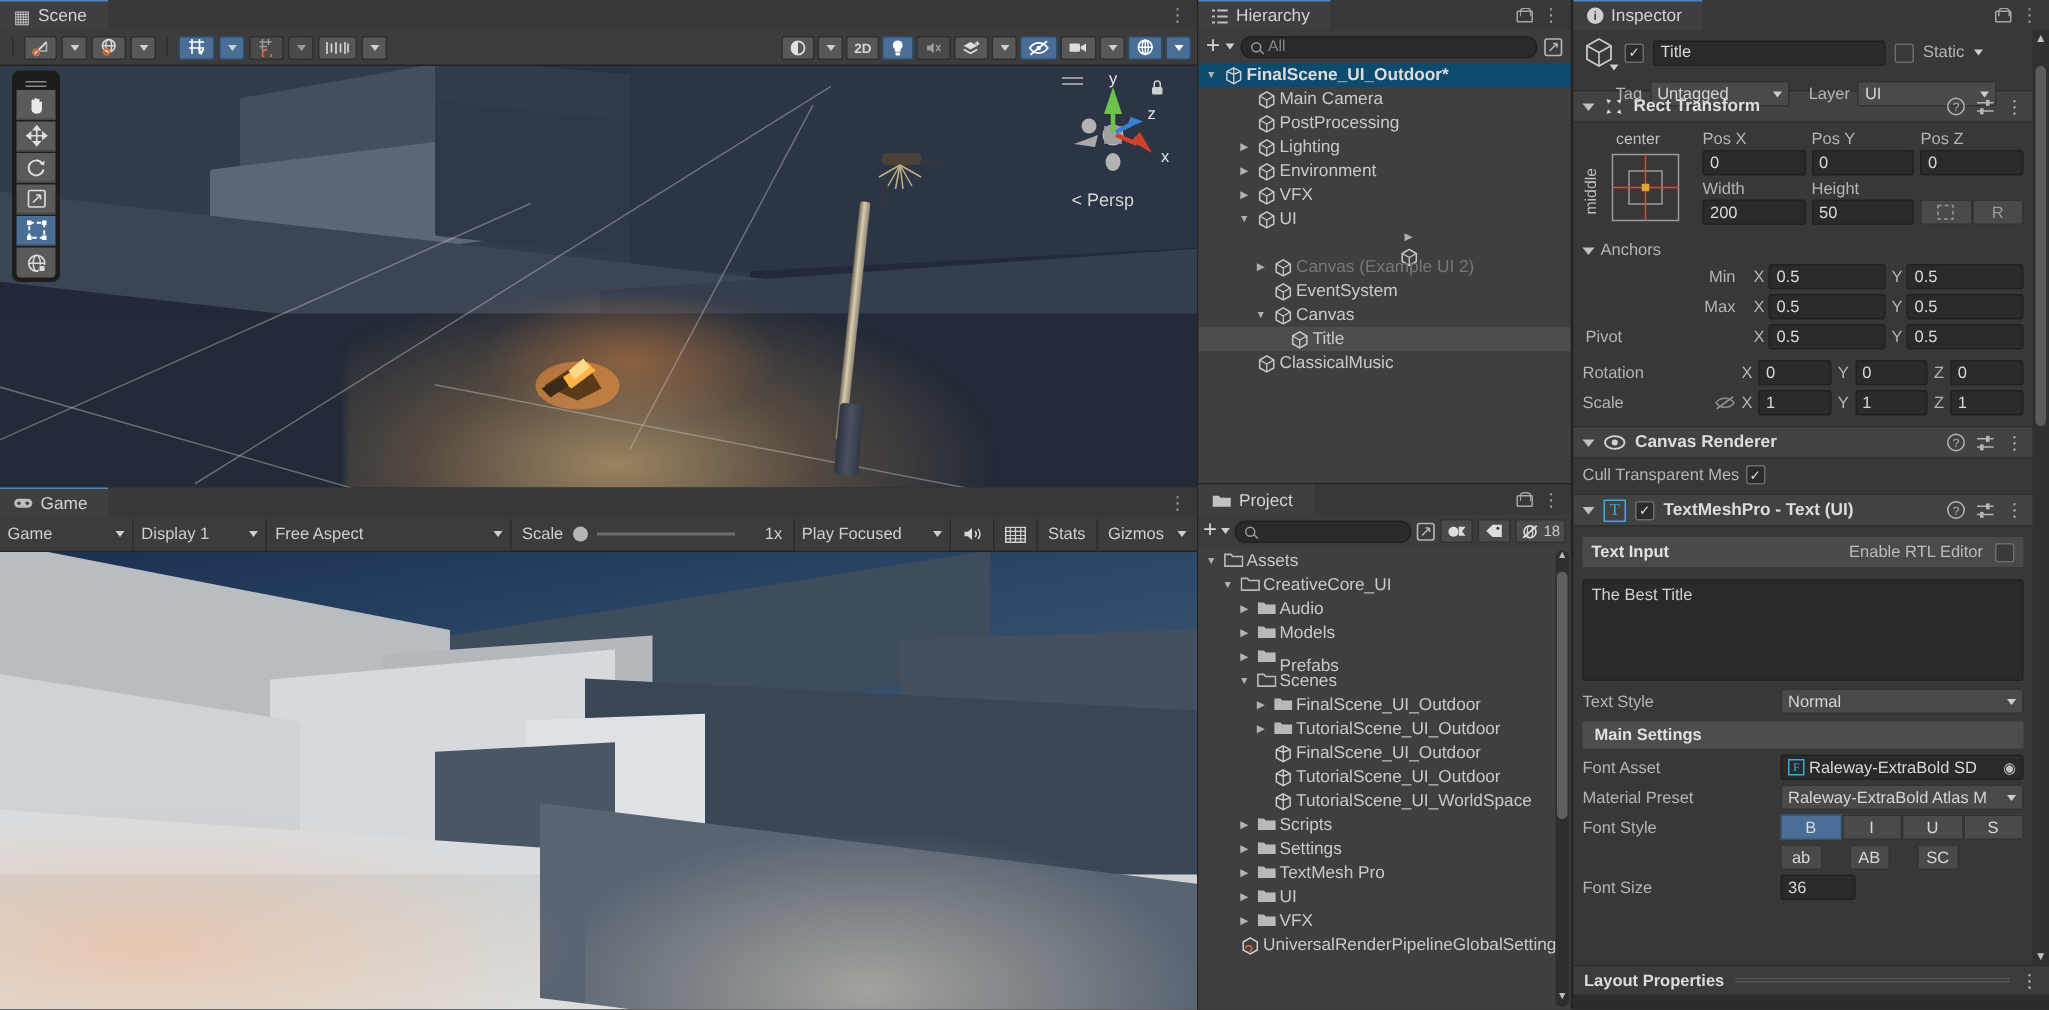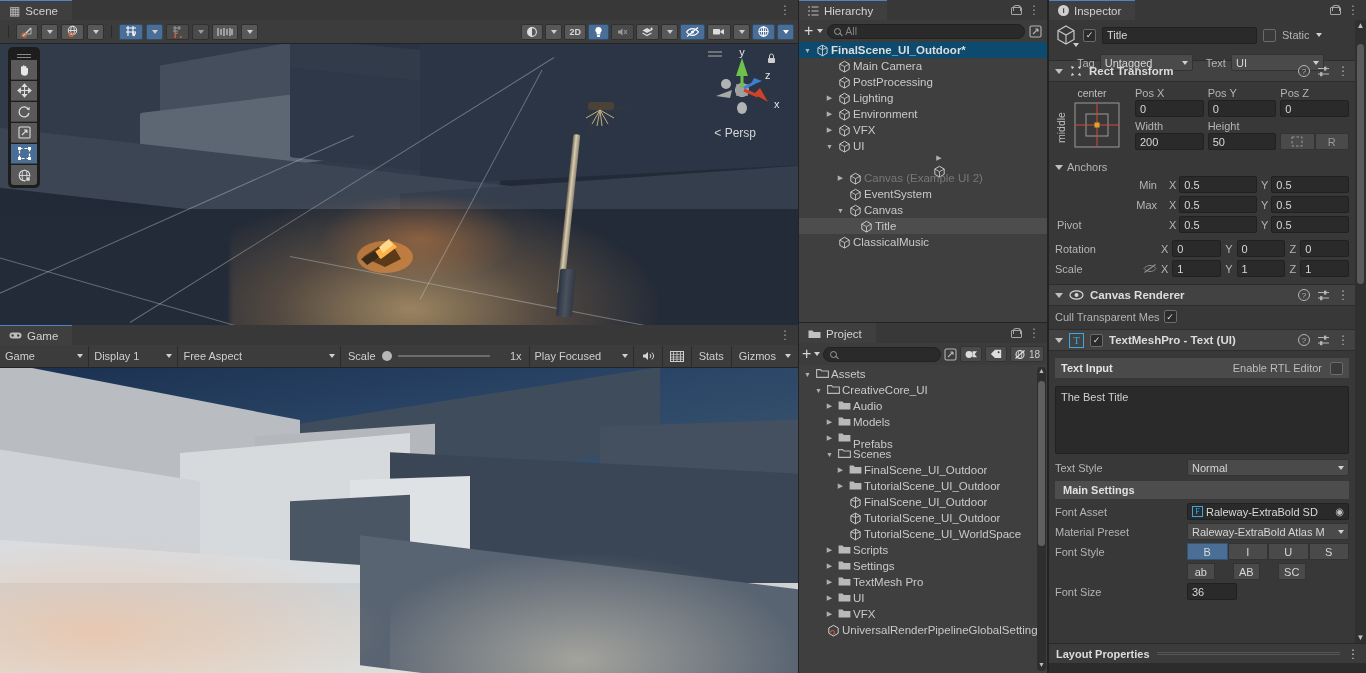--- a/index.html
+++ b/index.html
@@ -915,21 +915,21 @@
           <div class="chk empty">✓</div>
           <span class="lbl">Static</span>
           <span class="caret"></span>
 
           <div style="display:flex;align-items:center;gap:5px;width:100%;margin-top:2px;padding-left:22px;">
             <span class="lbl">Tag</span>
             <div class="drop" style="width:93px;">
               <span>Untagged</span>
                 <span class="caret"></span>
             </div>
-            <span class="lbl" style="margin-left:8px;">Text</span>
+            <span class="lbl" style="margin-left:8px;">Layer</span>
             <div class="drop" style="width:93px;">
               <span>UI</span>
                 <span class="caret"></span>
             </div>
           </div>
         </div>
 
         <div class="comp-head">
           <span class="tri"></span>
           <svg width="14" height="14" viewBox="0 0 14 14">

